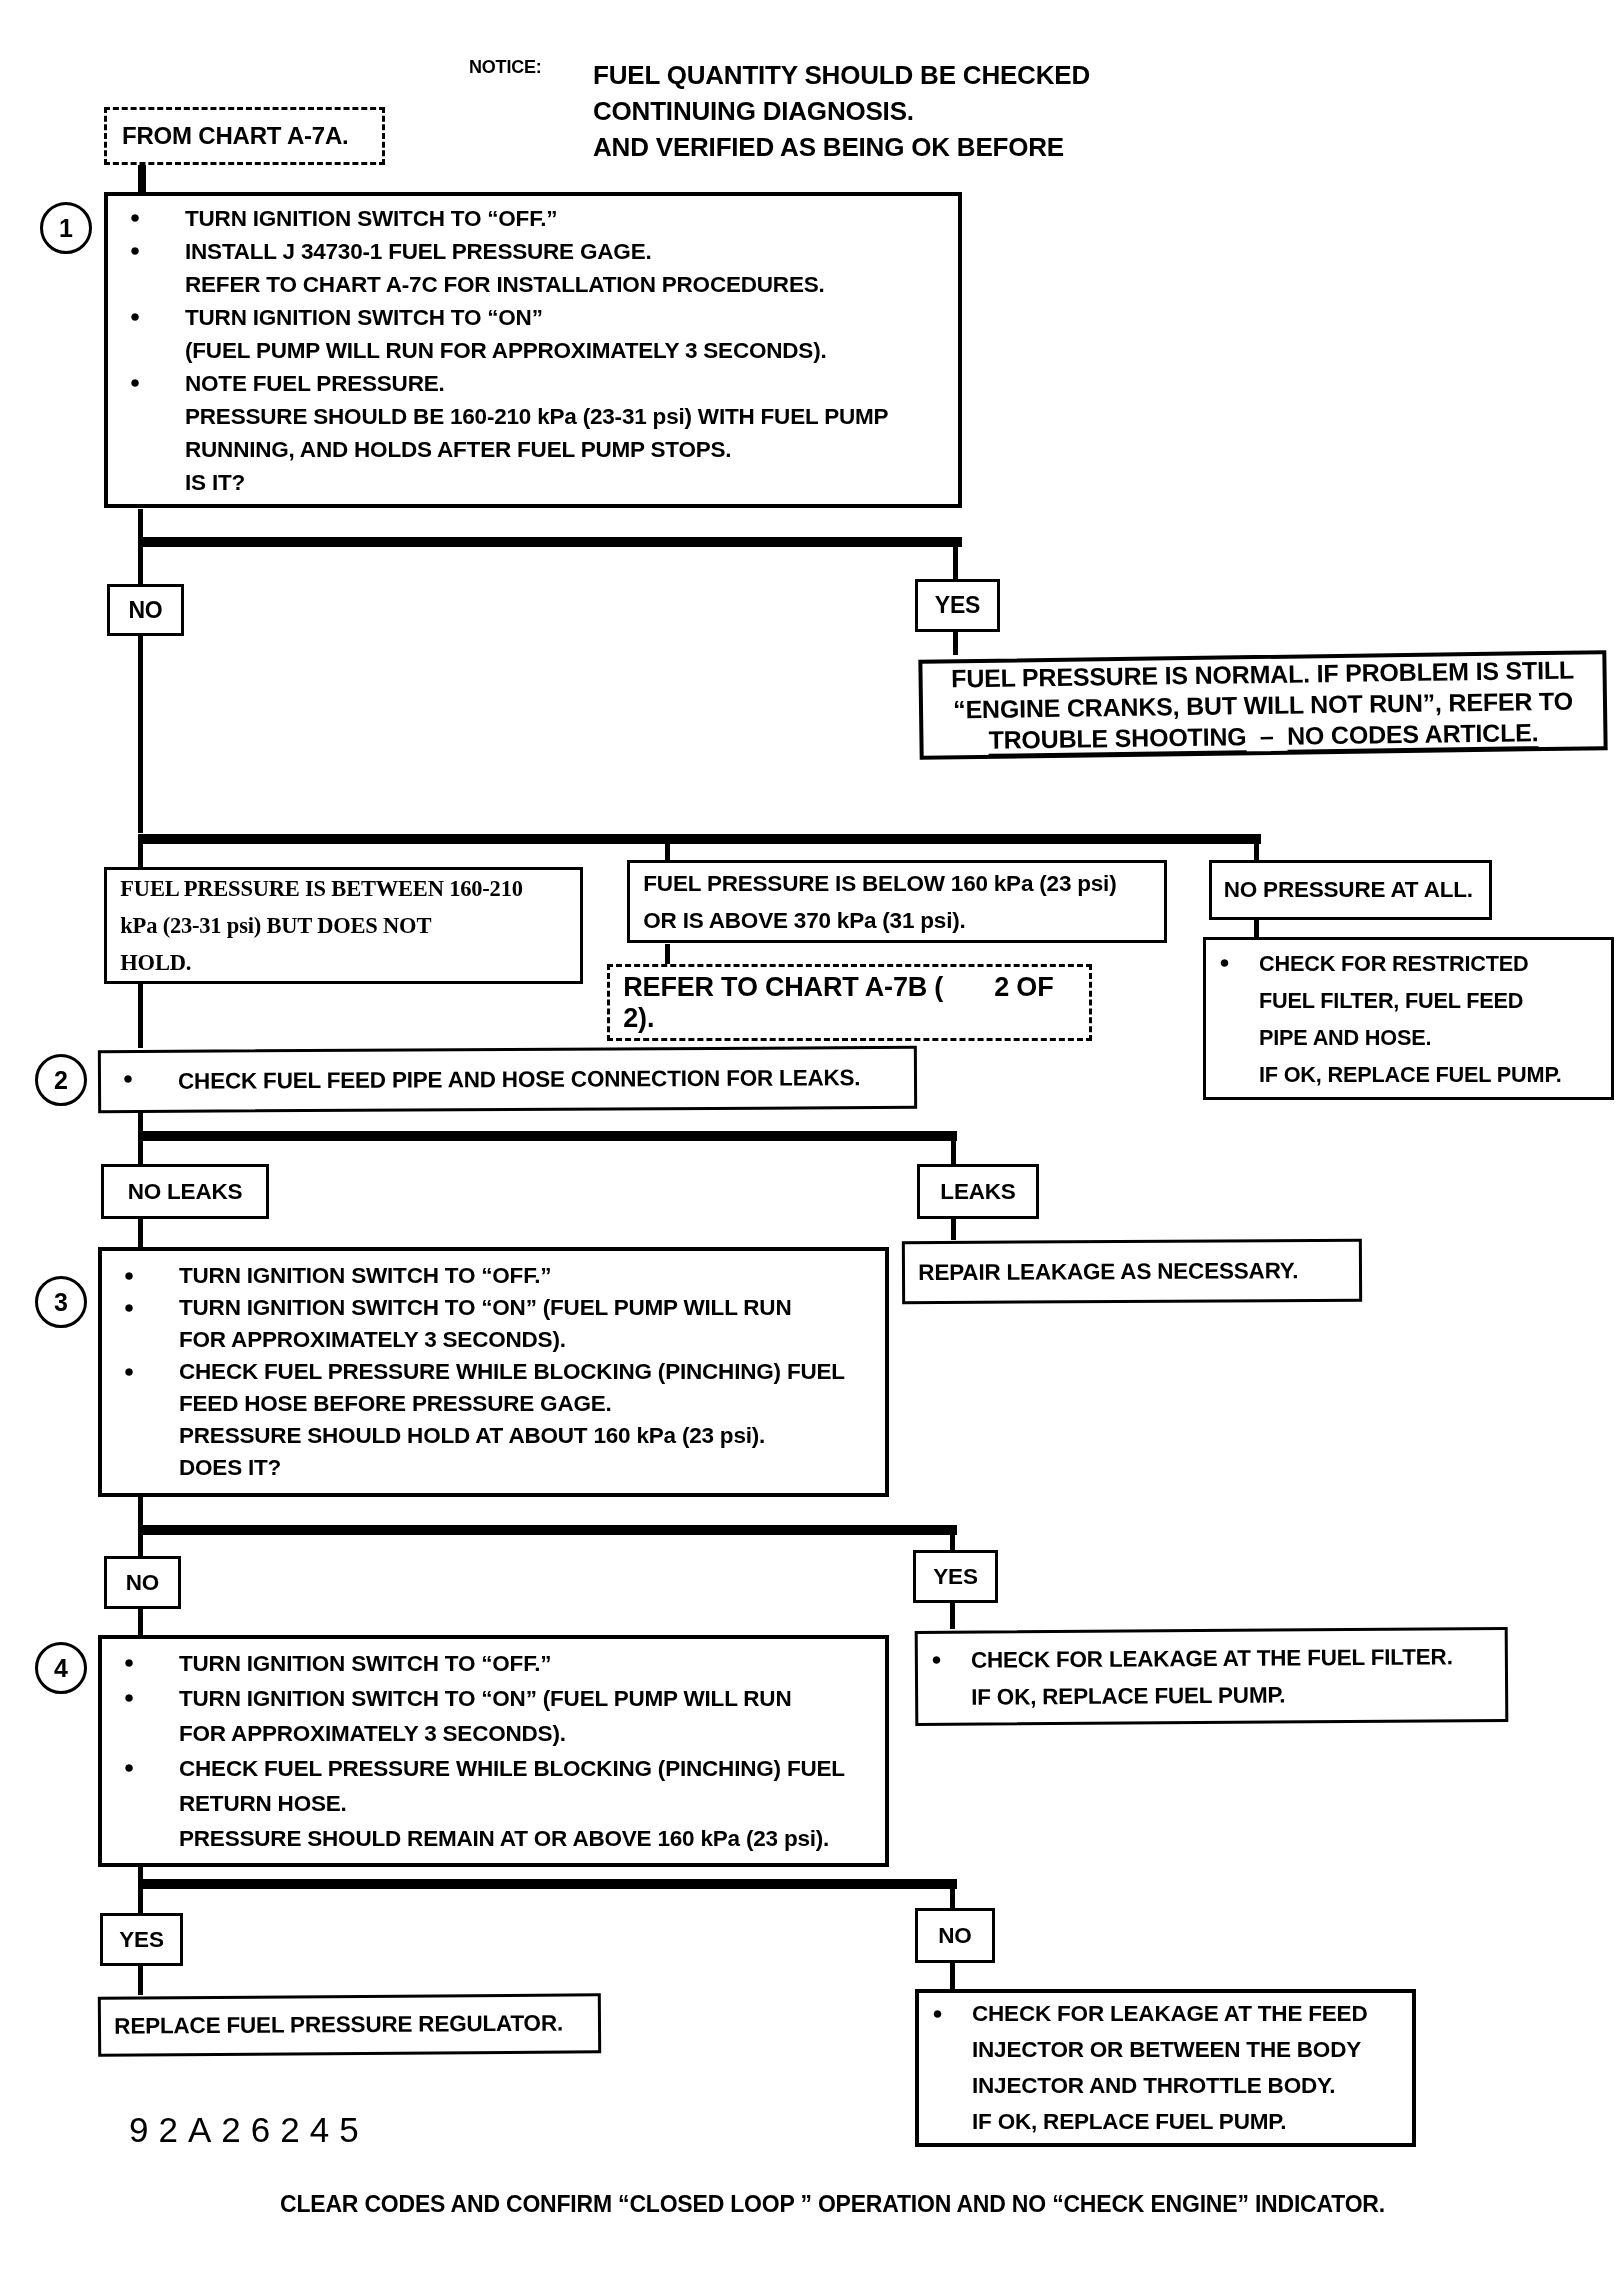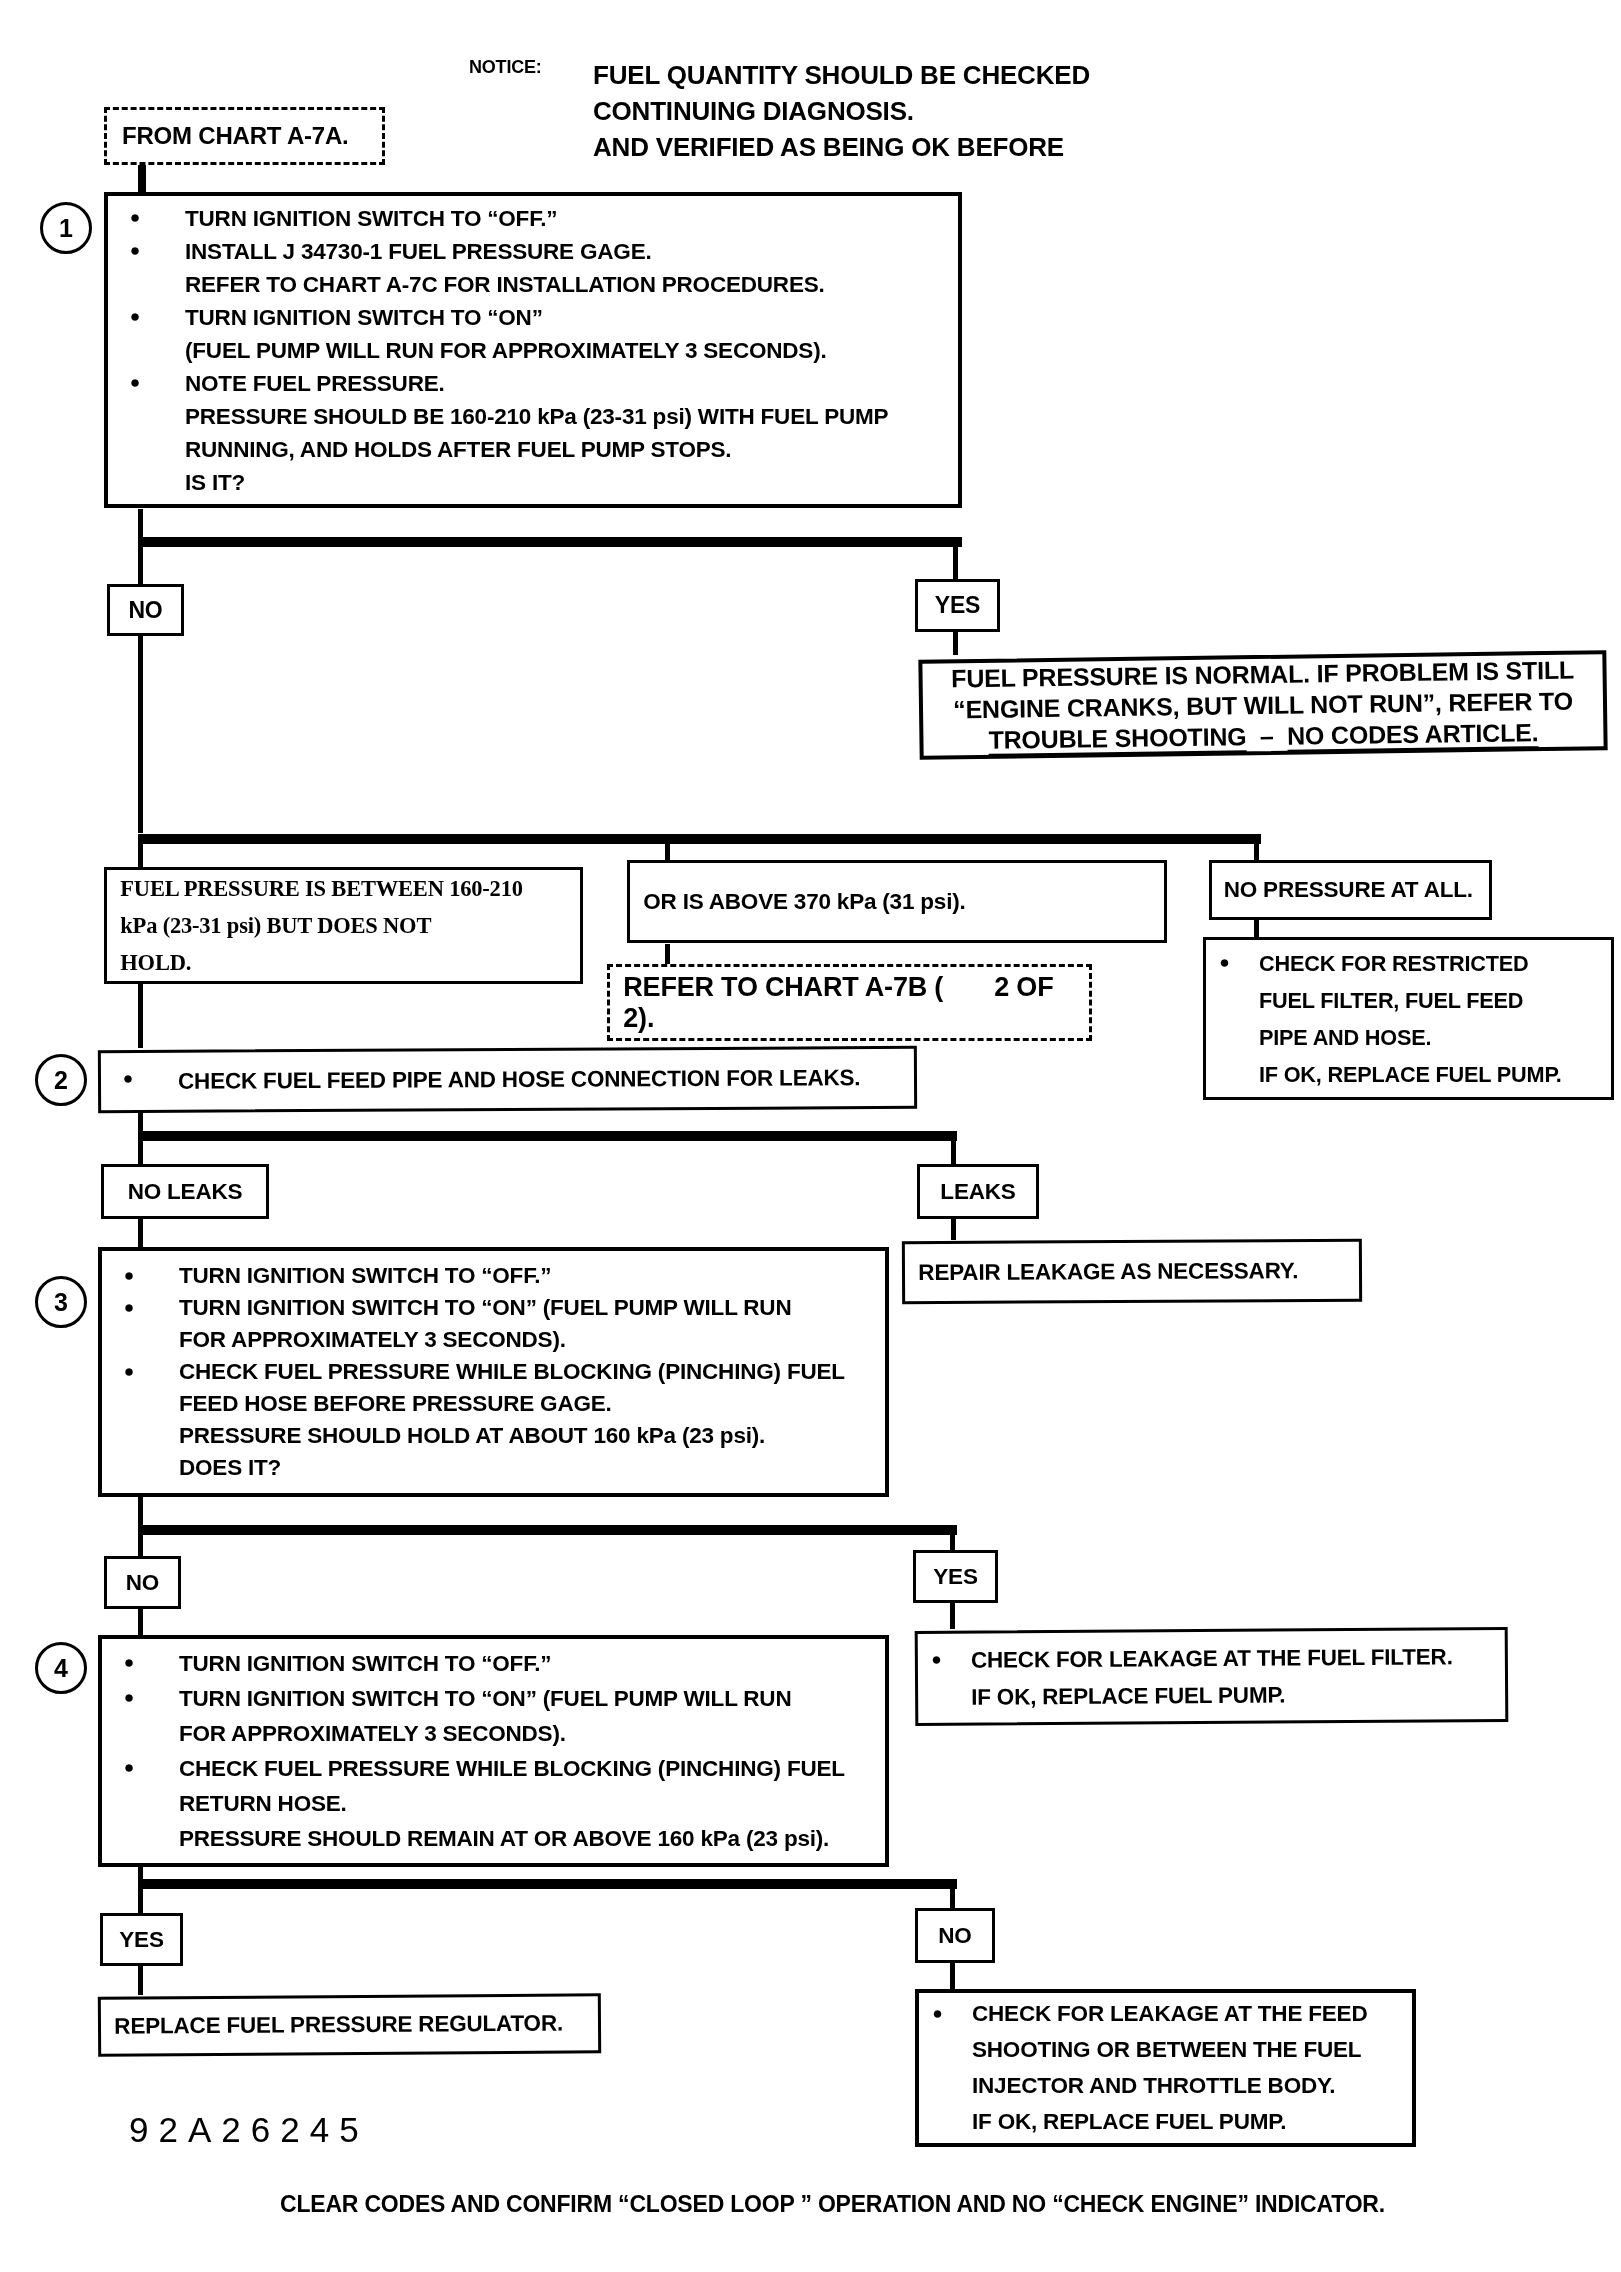--- a/index.html
+++ b/index.html
@@ -80,20 +80,21 @@
   <div class="vline" style="left:665px;top:844px;height:16.7px;"></div>
   <div class="vline" style="left:1254px;top:844px;height:16.7px;"></div>
 
   <div class="box b4 plain vcenter fs27" style="left:104px;top:867px;width:479px;height:117px;line-height:37px;font-family:Liberation Serif, serif;">
       <div class="line"><span>FUEL PRESSURE IS BETWEEN 160-210</span></div>
       <div class="line"><span>kPa (23-31 psi) BUT DOES NOT</span></div>
       <div class="line"><span>HOLD.</span></div>
     </div>
 
   <div class="box b4 plain vcenter fs27" style="left:627px;top:860px;width:540px;height:83px;line-height:37px;">
+      <div class="line"><span>FUEL PRESSURE IS BELOW 160 kPa (23 psi)</span></div>
       <div class="line"><span>OR IS ABOVE 370 kPa (31 psi).</span></div>
     </div>
 
   <div class="box b4 label-box" style="left:1209px;top:860px;width:283px;height:60px;justify-content:flex-start;padding-left:11.7px;font-size:22.5px;">NO PRESSURE AT ALL.</div>
 
   <div class="vline" style="left:665px;top:944px;height:21px;"></div>
   <div class="dashedbox label-box" style="left:607px;top:964px;width:485px;height:77px;justify-content:flex-start;padding-left:13.3px;font-size:27px;">REFER TO CHART A-7B (&nbsp;&nbsp;&nbsp;&nbsp;&nbsp;&nbsp; 2 OF 2).</div>
 
   <div class="vline" style="left:1254px;top:920px;height:16.7px;"></div>
   <div class="box b4 tight vcenter" style="left:1203px;top:937px;width:411px;height:163px;font-size:21.7px;line-height:37px;">
@@ -170,21 +171,21 @@
 
   <div class="box b4 label-box" style="left:100px;top:1913px;width:83px;height:53px;font-size:22.5px;">YES</div>
   <div class="box b4 label-box" style="left:915px;top:1908px;width:80px;height:55px;font-size:22.5px;">NO</div>
 
   <div class="vline" style="left:138px;top:1966px;height:29px;"></div>
   <div class="box b4 label-box" style="left:98px;top:1995px;width:503px;height:60px;justify-content:flex-start;padding-left:13.3px;font-size:22.5px;transform:rotate(-0.4deg);">REPLACE FUEL PRESSURE REGULATOR.</div>
 
   <div class="vline" style="left:950px;top:1963px;height:27px;"></div>
   <div class="box tight vcenter fs27" style="left:915px;top:1989px;width:501px;height:158px;line-height:36px;">
       <div class="line"><span class="dot">●</span><span>CHECK FOR LEAKAGE AT THE FEED</span></div>
-      <div class="line"><span>SHOOTING OR BETWEEN THE FUEL</span></div>
+      <div class="line"><span>INJECTOR OR BETWEEN THE BODY</span></div>
       <div class="line"><span>INJECTOR AND THROTTLE BODY.</span></div>
       <div class="line"><span>IF OK, REPLACE FUEL PUMP.</span></div>
     </div>
 
   <div class="abs mono" style="left:129px;top:2110px;font-size:35px;letter-spacing:10px;">92A26245</div>
 
   <div class="abs center-text" style="left:208px;top:2178px;width:1249px;font-size:23px;letter-spacing:-0.2px;margin-top:13px;">CLEAR CODES AND CONFIRM “CLOSED LOOP ” OPERATION AND NO “CHECK ENGINE” INDICATOR.</div>
 
 </div>
 

